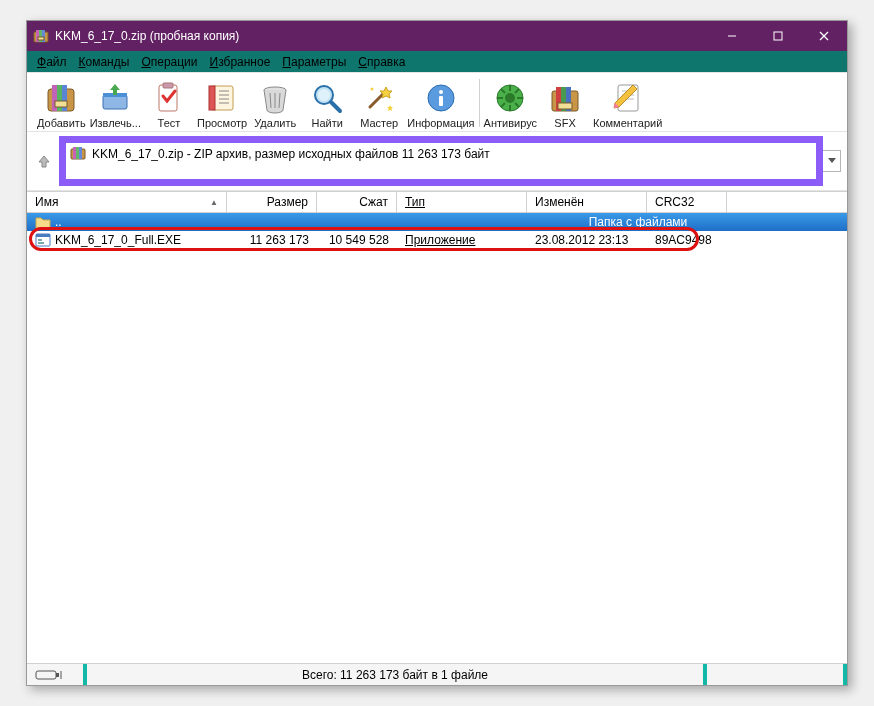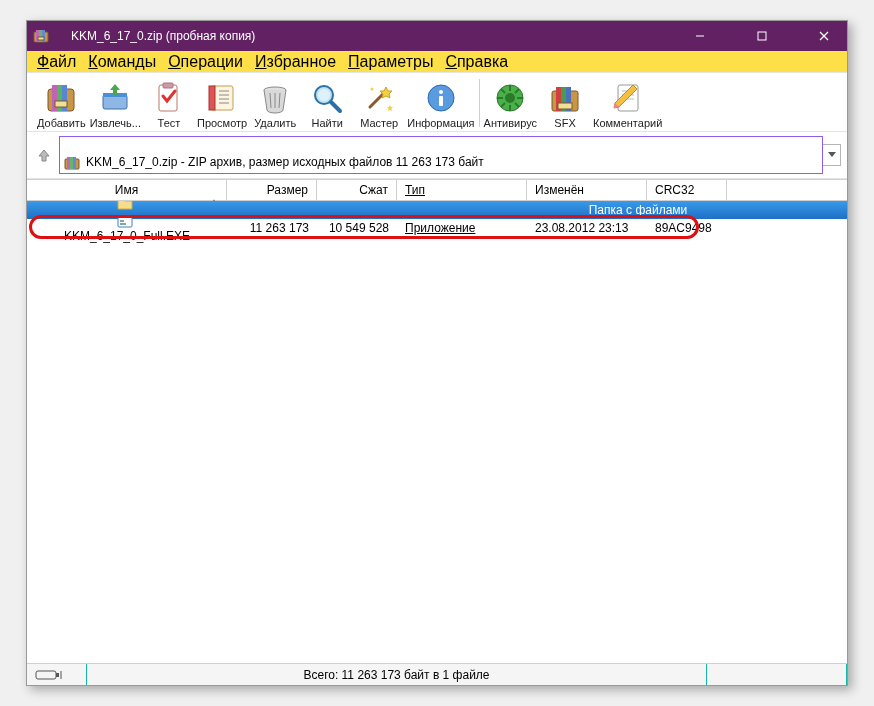--- a/index.html
+++ b/index.html
@@ -1,48 +1,48 @@
 <!DOCTYPE html>
 <html><head>
 <meta charset="utf-8">
 <style>
 * { box-sizing: border-box; font-family: "Segoe UI", Tahoma, sans-serif; }
 body { margin: 0; background: #f0f0f0; display: flex; align-items: center; justify-content: center; height: 706px; }
 .window { width: 822px; height: 666px; background: #fff; border: 1px solid #999; box-shadow: 4px 4px 10px rgba(0,0,0,0.3); display: flex; flex-direction: column; }
-.titlebar { height: 30px; background: #622163; color: #fff; display: flex; align-items: center; font-size: 12px; padding-left: 6px; gap: 16px; }
+.titlebar { height: 30px; background: #622163; color: #fff; display: flex; align-items: center; font-size: 12px; padding-left: 6px; }
 .titlebar .icon { width: 16px; height: 16px; margin-right: 6px; }
 .titlebar .title { flex: 1; }
 .titlebar .wbtn { width: 46px; height: 30px; display: flex; align-items: center; justify-content: center; }
-.menubar { height: 22px; background: #fde047; display: flex; align-items: center; padding: 0 4px; font-size: 16px; border-bottom: 1px solid #e4e4e4; }
+.menubar { height: 22px; background: #0f766e; display: flex; align-items: center; padding: 0 4px; font-size: 12px; border-bottom: 1px solid #e4e4e4; }
 .menubar .menu { padding: 2px 6px; }
 .menubar .menu u { text-decoration: underline; }
 .toolbar { display: flex; align-items: flex-start; padding: 6px 8px 2px; background: #fff; border-bottom: 1px solid #e4e4e4; }
 .toolbtn { display: flex; flex-direction: column; align-items: center; min-width: 52px; font-size: 11px; color: #222; padding: 2px 2px 0; cursor: default; }
 .toolbtn .ic { width: 34px; height: 34px; margin-bottom: 2px; }
 .toolsep { width: 1px; height: 48px; background: #d0d0d0; margin: 0 2px; }
 .addrbar { display: flex; align-items: center; padding: 4px 6px; background: #fff; border-bottom: 1px solid #e4e4e4; }
 .addrbar .up { width: 22px; height: 22px; display:flex; align-items:center; justify-content:center; border:1px solid transparent; margin-right:4px; }
-.addrbar .path { flex:1; height:22px; border:1px solid #8b5cf6; display:flex; align-items:flex-start; font-size:12px; padding:18px 4px; background:#fff; }
+.addrbar .path { flex:1; height:22px; border:7px solid #8b5cf6; display:flex; align-items:flex-end; font-size:12px; padding:18px 4px; background:#fff; }
 .addrbar .path .picon { width:16px; height:16px; margin-right:6px; }
 .addrbar .drop { width:18px; height:22px; border:1px solid #b5b5b5; border-left:none; display:flex; align-items:center; justify-content:center; background:#fff; }
 .headers { display:flex; height:22px; border-top:1px solid #d0d0d0; border-bottom:1px solid #d0d0d0; font-size:12px; background:#fff; }
 .headers .h { border-right:1px solid #d0d0d0; padding:3px 8px; display:flex; align-items:center; position:relative; }
 .headers .h .sort { margin-left:auto; font-size:8px; color:#666; }
 .filelist { flex:1; background:#fff; overflow:auto; font-size:12px; position:relative; }
 .row { display:flex; height:18px; align-items:center; }
 .row.sel { background: linear-gradient(#3a9ae8,#1e6fc7); color:#fff; }
 .row .cell { padding: 0 8px; overflow:hidden; white-space:nowrap; }
 .row .cell.name { display:flex; align-items:center; }
 .row .cell .fi { width:16px; height:16px; margin-right:4px; }
 .hl { position:absolute; border:3px solid #d11; border-radius:16px; pointer-events:none; }
 .statusbar { height:22px; border-top:1px solid #d0d0d0; display:flex; align-items:center; font-size:12px; background:#f5f5f5; }
-.statusbar .sseg { border-right:1px solid #14b8a6; height:100%; display:flex; align-items:center; padding:0 8px;text-align:center; }
+.statusbar .sseg { border-right:4px solid #14b8a6; height:100%; display:flex; align-items:center; padding:0 8px;text-align:center; }
 .statusbar .sseg.left { width:60px; }
 .statusbar .sseg.mid { flex:1; justify-content:center; }
-.c-name { width: 200px; flex-direction: column; }
+.c-name { width: 200px; }
 .c-size { width: 90px; text-align:right; justify-content:flex-end; }
 .c-pack { width: 80px; text-align:right; justify-content:flex-end; }
 .c-type { width: 130px; text-decoration: underline; }
 .c-mod { width: 120px; }
 .c-crc { width: 80px; }
 </style>
 </head>
 <body>
 
 <div class="window">

